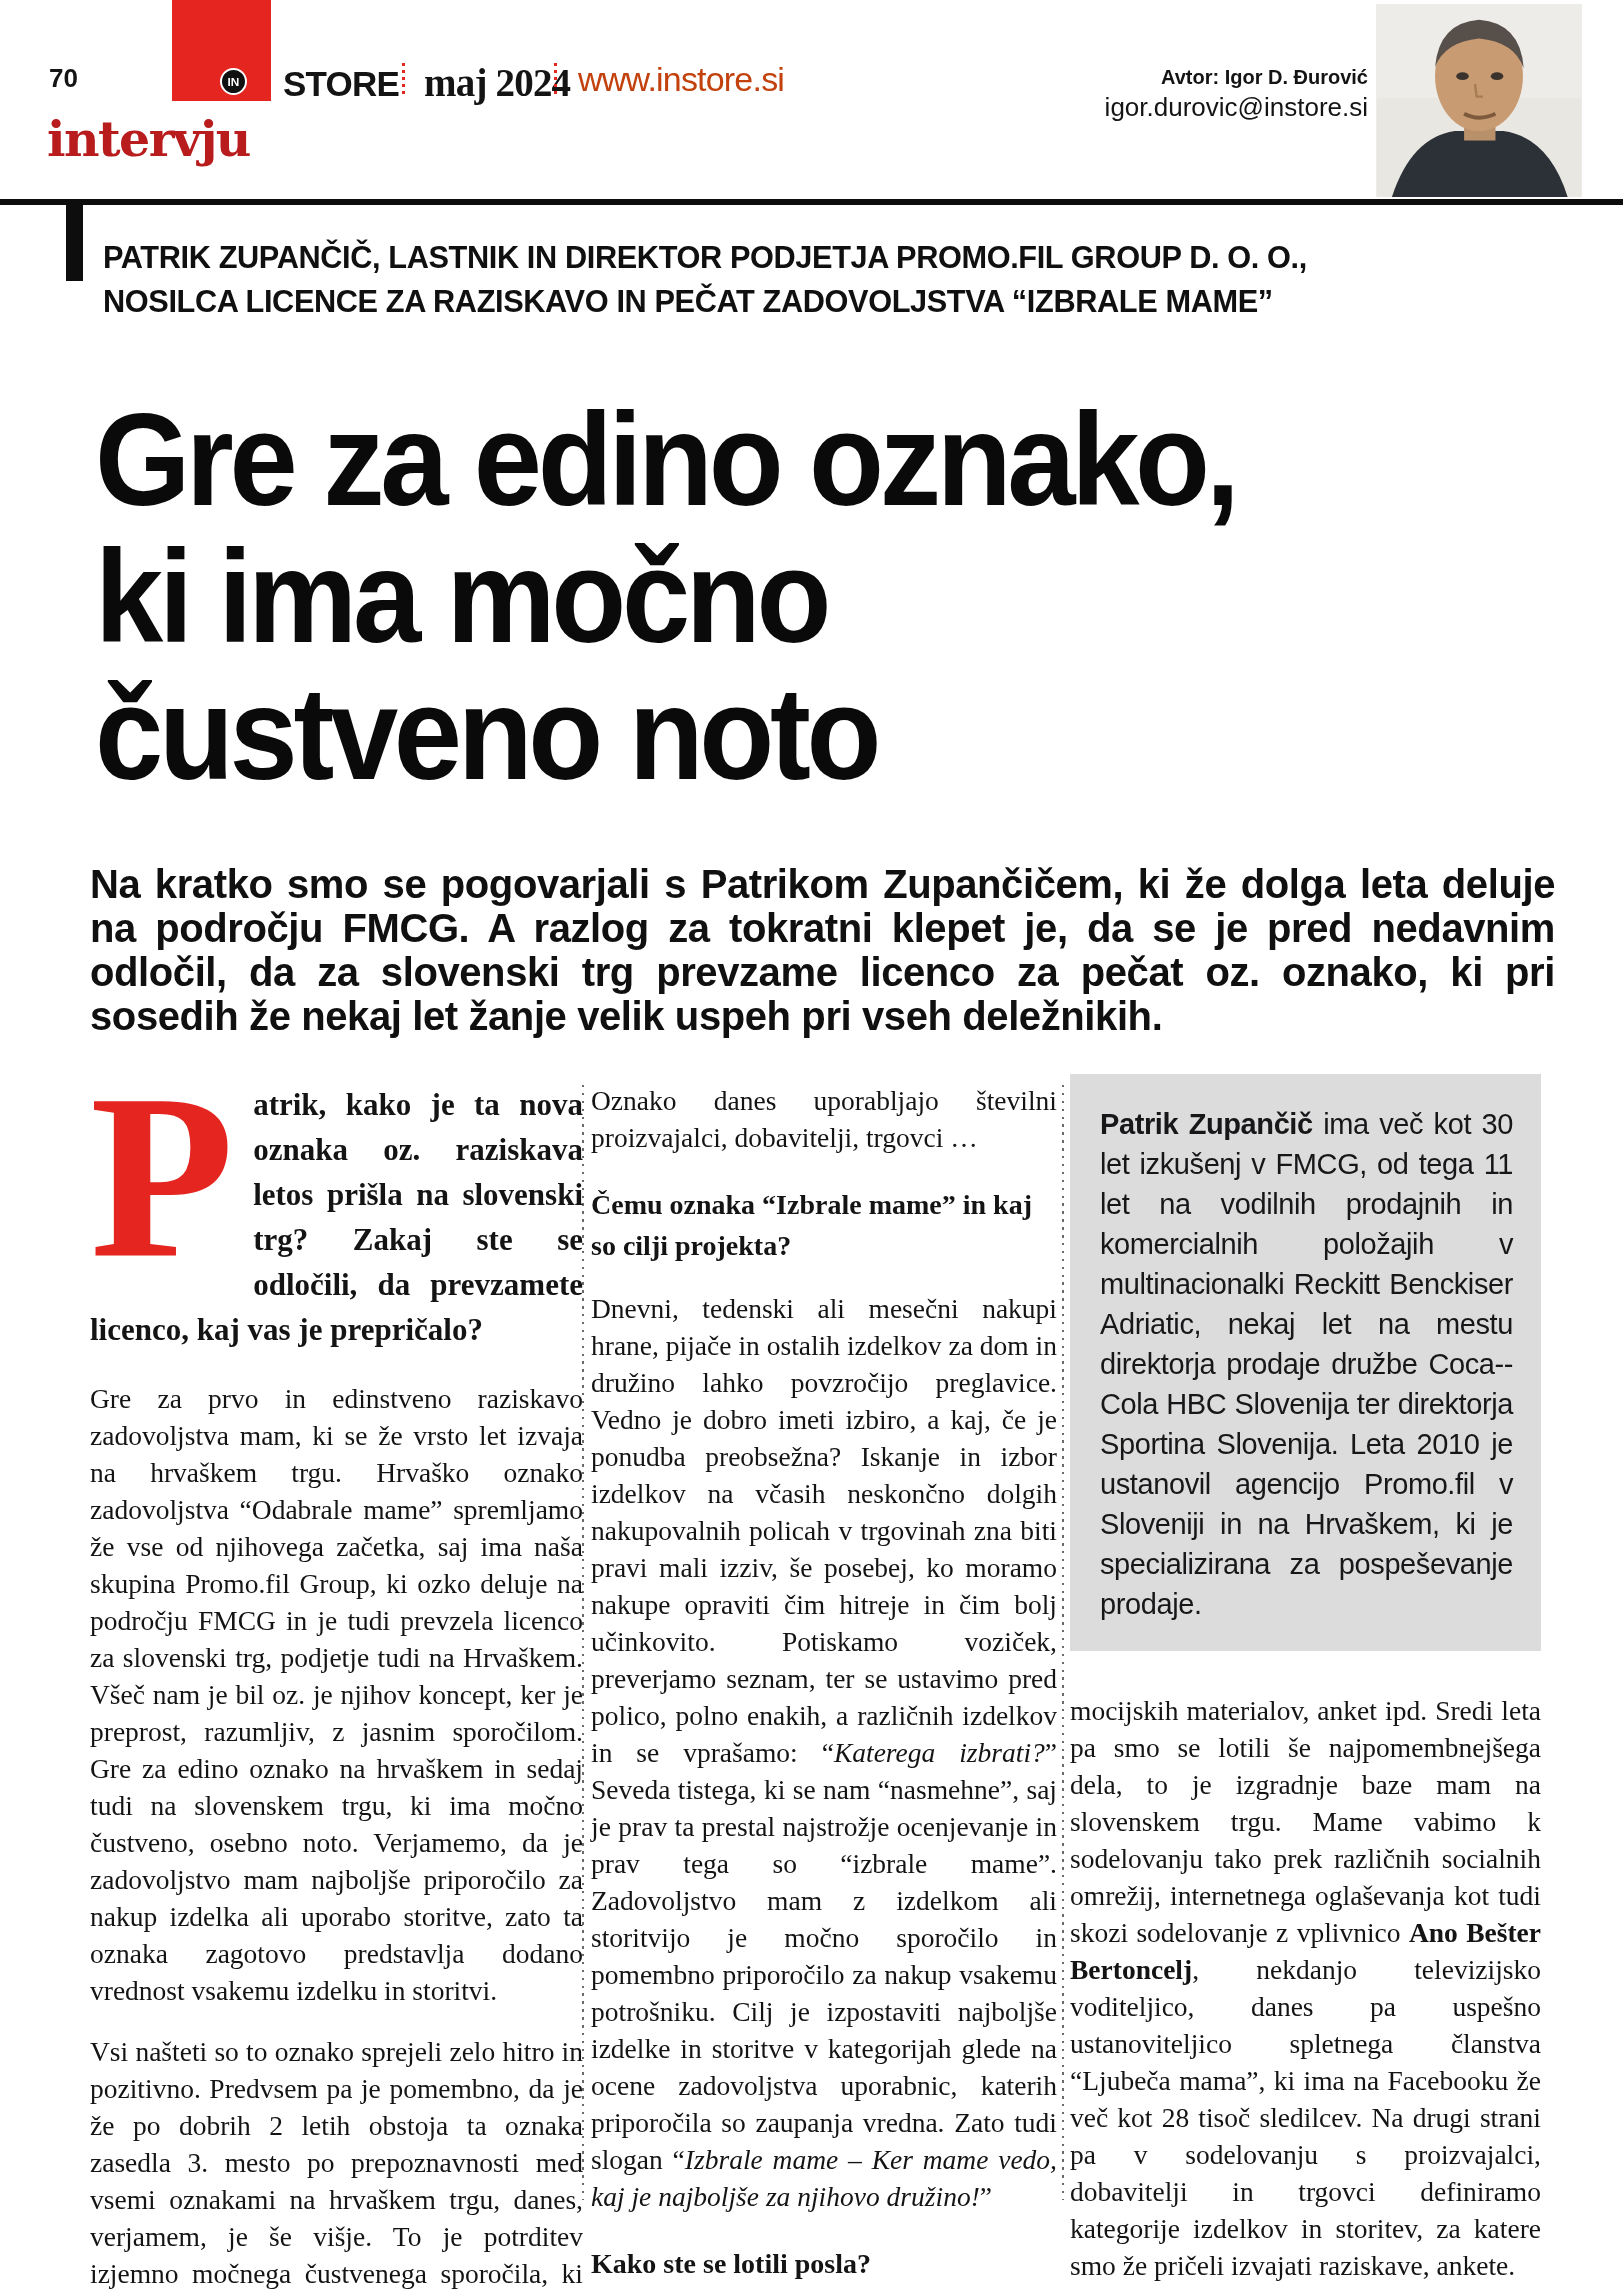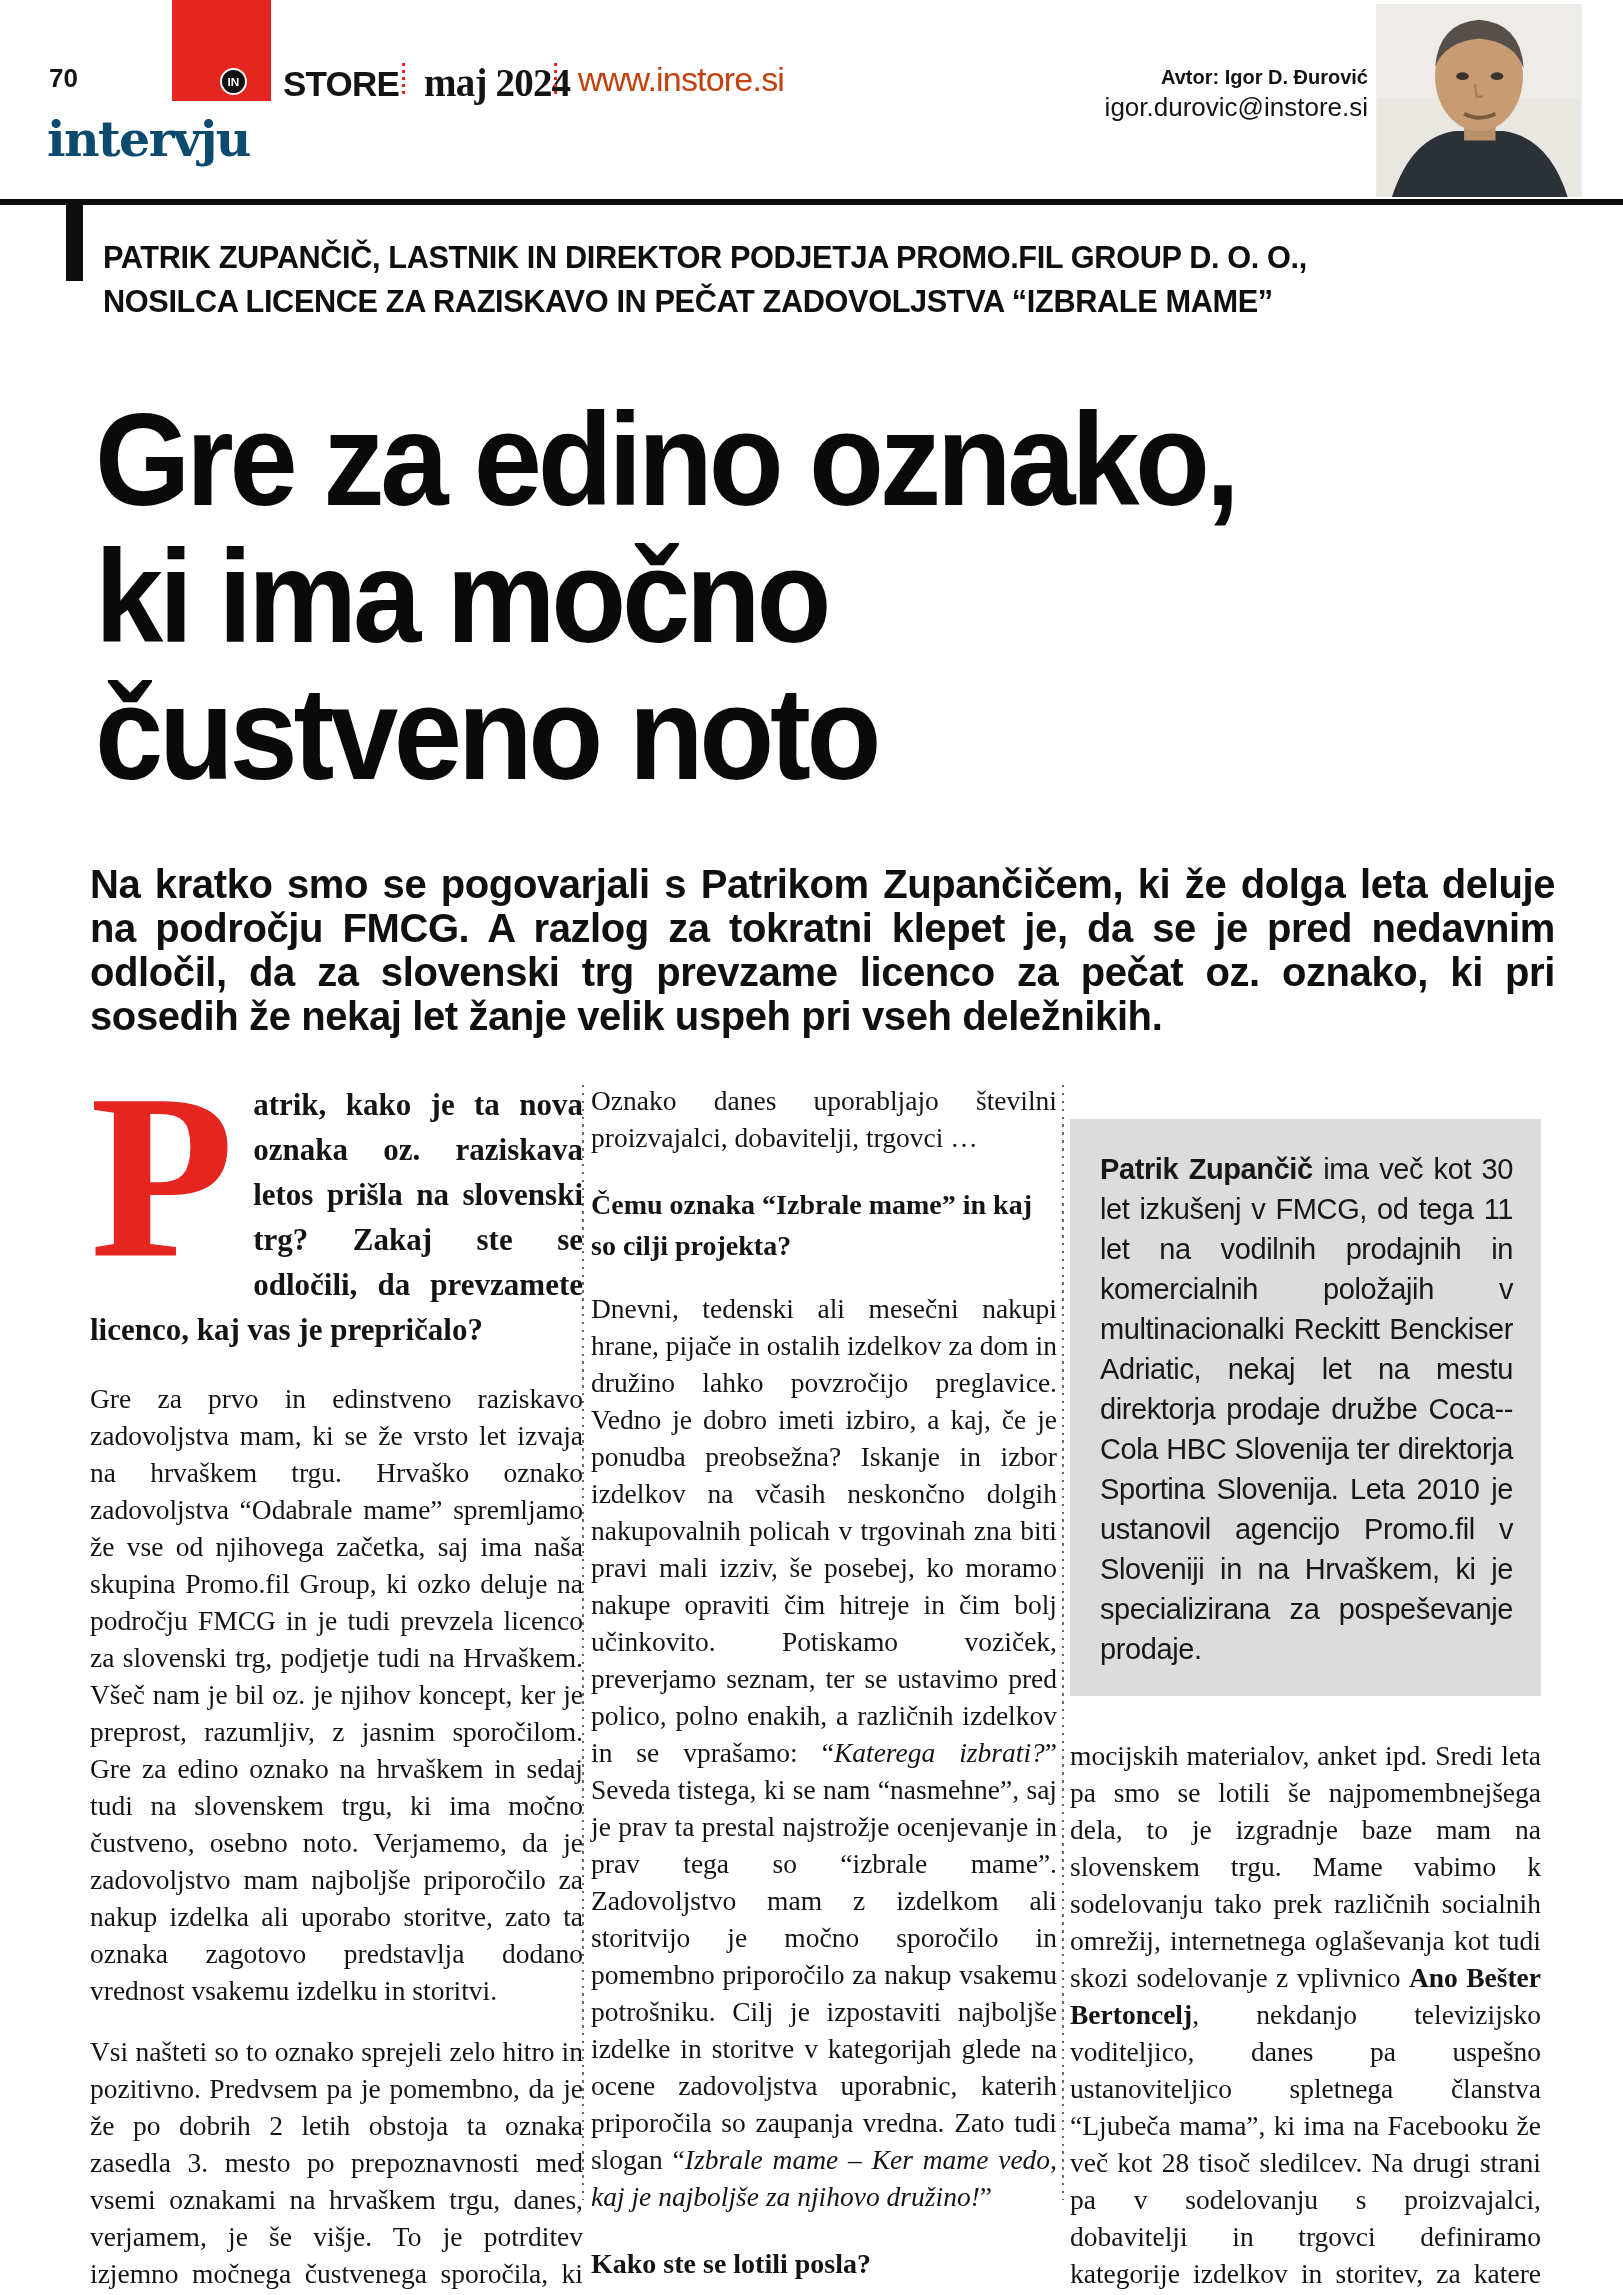--- a/index.html
+++ b/index.html
@@ -16,21 +16,21 @@
   .in-badge {
     width:27px; height:27px; border-radius:50%; background:#111;
     border:2.4px solid #fff; color:#fff; font-family:"Liberation Sans",sans-serif;
     font-weight:700; font-size:11.8px; display:flex; align-items:center; justify-content:center;
   }
   .brand { font-family:"Liberation Sans",sans-serif; font-weight:700; font-size:35px; letter-spacing:-0.8px; }
   .issue { font-family:Liberation Serif, serif; font-weight:700; font-size:39px; letter-spacing:-0.8px; }
   .site  { font-family:"Liberation Sans",sans-serif; font-weight:400; font-size:34px; letter-spacing:-0.8px; color:#c2410c; }
   .hdots { width:3.1px; height:31px; background-image:repeating-linear-gradient(to bottom,#e52620 0 3.1px,transparent 3.1px 7px); }
   .section-title {
-    font-family:"DejaVu Serif",serif; font-weight:900; font-size:49px; letter-spacing:-1.6px; color:#0c4a6e;
+    font-family:"DejaVu Serif",serif; font-weight:900; font-size:49px; letter-spacing:-1.6px; color:#b91c1c;
   }
   .author-box { text-align:right; font-family:"Liberation Sans",sans-serif; }
   .author-name { font-weight:700; font-size:20px; }
   .author-email { font-weight:400; font-size:26px; margin-top:3.1px; }
 
   .rule { background:#0d0d0d; }
 
   
   .kicker {
     font-family:"Liberation Sans",sans-serif; font-weight:700; font-size:32px; line-height:42px;
@@ -52,21 +52,21 @@
   .lead-question { font-weight:700; font-size:31px; line-height:45px; text-align:justify; }
   .dropcap {
     float:left; font-family:"Liberation Serif",serif; font-weight:700;
     font-size:236px; line-height:179px; color:#e52620; margin:4.7px 19px 0 0;
   }
   .vdots { width:2.4px; background-image:repeating-linear-gradient(to bottom,#6a6a6a 0 2.4px,transparent 2.4px 7.9px); }
 
   .bio-box {
     background:#dcdcdc; padding:30px 28px 27px 30px;
     font-family:"Liberation Sans",sans-serif; font-size:29px; line-height:40px;
-    letter-spacing:-0.4px; color:#17171a; text-align:justify; margin-bottom:41px;margin-top:45px;
+    letter-spacing:-0.4px; color:#17171a; text-align:justify; margin-bottom:41px;
   }
   .bio-box b { font-weight:700; }
   i { font-style:italic; }
 </style>
 </head>
 <body>
 
 <div class="abs page-num" style="left:49px; top:63px;">70</div>
 
 <div class="abs red-block" style="left:172px; top:0; width:99px; height:101px;"></div>

